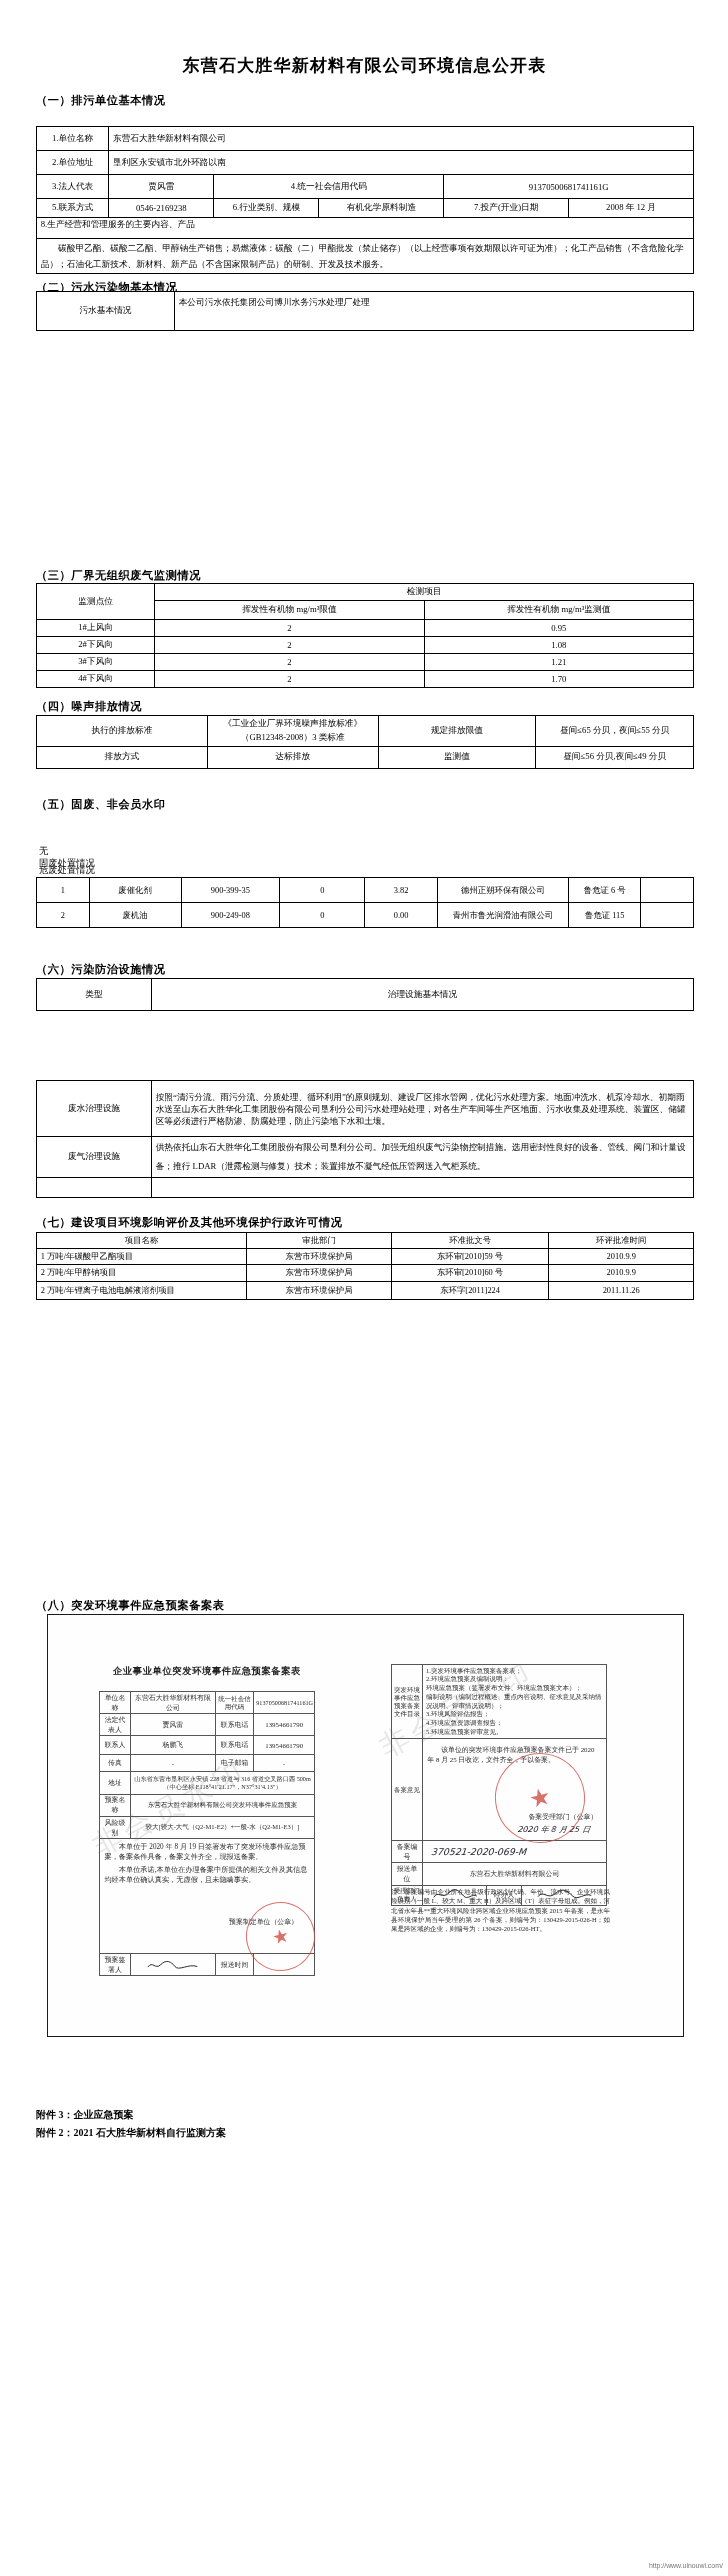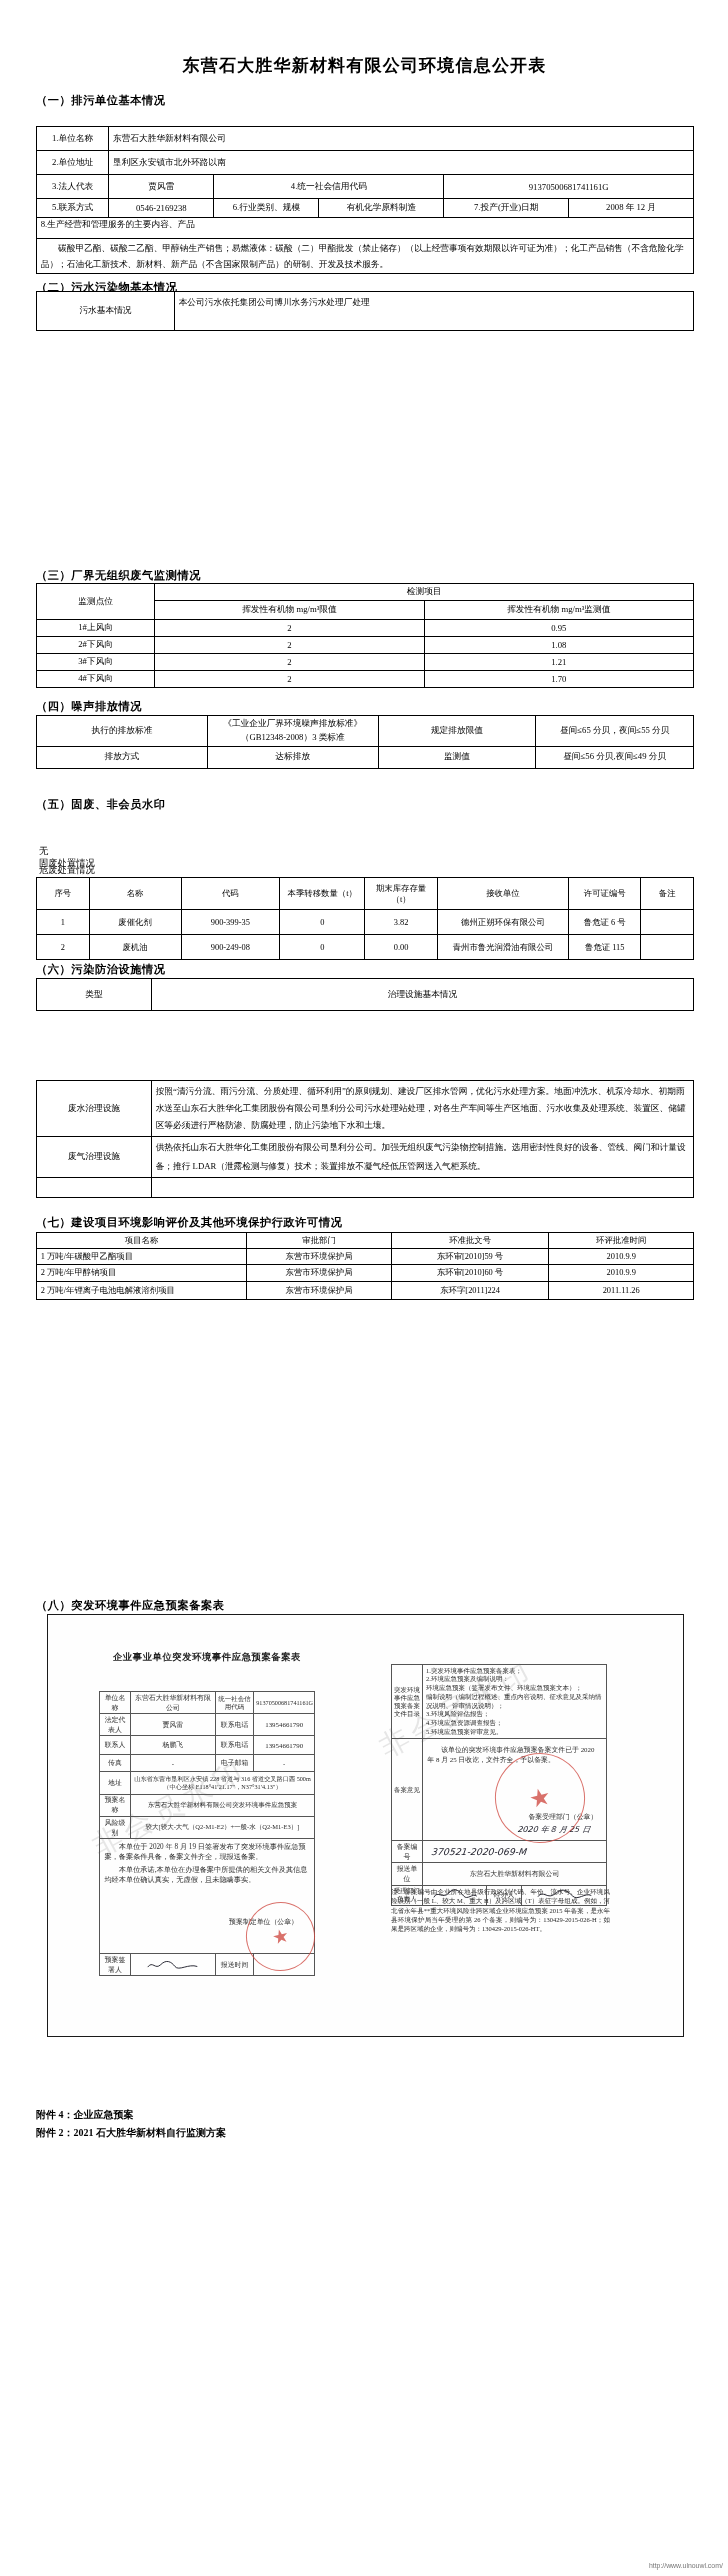--- a/index.html
+++ b/index.html
@@ -179,30 +179,20 @@
         <col style="width:8%">
         <col style="width:14%">
         <col style="width:15%">
         <col style="width:13%">
         <col style="width:11%">
         <col style="width:20%">
         <col style="width:11%">
         <col style="width:8%">
       </colgroup>
     <tbody>
-        <tr style="height:32px">
-      <td class="c">序号</td>
-      <td class="c">名称</td>
-      <td class="c">代码</td>
-      <td class="c">本季转移数量（t）</td>
-      <td class="c">期末库存存量（t）</td>
-      <td class="c">接收单位</td>
-      <td class="c">许可证编号</td>
-      <td class="c">备注</td>
-    </tr>
     <tr style="height:25px">
       <td class="c">1</td>
       <td class="c">废催化剂</td>
       <td class="c">900-399-35</td>
       <td class="c">0</td>
       <td class="c">3.82</td>
       <td class="c">德州正朔环保有限公司</td>
       <td class="c">鲁危证 6 号</td>
       <td class="c"></td>
     </tr>
@@ -233,21 +223,21 @@
   </tbody>
     </table>
   <table class="tbl" style="left:36px;top:1080px;width:658px">
     <colgroup>
         <col style="width:17.5%">
         <col style="width:82.5%">
       </colgroup>
     <tbody>
         <tr style="height:56px">
       <td class="c">废水治理设施</td>
-      <td class="l" style="line-height:17px">按照“清污分流、雨污分流、分质处理、循环利用”的原则规划、建设厂区排水管网，优化污水处理方案。地面冲洗水、机泵冷却水、初期雨水送至山东石大胜华化工集团股份有限公司垦利分公司污水处理站处理，对各生产车间等生产区地面、污水收集及处理系统、装置区、储罐区等必须进行严格防渗、防腐处理，防止污染地下水和土壤。</td>
+      <td class="l" style="line-height:12px">按照“清污分流、雨污分流、分质处理、循环利用”的原则规划、建设厂区排水管网，优化污水处理方案。地面冲洗水、机泵冷却水、初期雨水送至山东石大胜华化工集团股份有限公司垦利分公司污水处理站处理，对各生产车间等生产区地面、污水收集及处理系统、装置区、储罐区等必须进行严格防渗、防腐处理，防止污染地下水和土壤。</td>
     </tr>
     <tr style="height:39px">
       <td class="c">废气治理设施</td>
       <td class="l" style="line-height:18.7px">供热依托山东石大胜华化工集团股份有限公司垦利分公司。加强无组织废气污染物控制措施。选用密封性良好的设备、管线、阀门和计量设备；推行 LDAR（泄露检测与修复）技术；装置排放不凝气经低压管网送入气柜系统。</td>
     </tr>
     <tr style="height:20px">
       <td></td>
       <td></td>
     </tr>
   </tbody>
@@ -288,21 +278,21 @@
     </tr>
   </tbody>
     </table>
 
   <div class="sec-heading" style="top:1598px">（八）突发环境事件应急预案备案表</div>
   <div class="scanbox">
 
     <div class="watermark" style="left:37px;top:174px">非会员水印</div>
     <div class="watermark" style="left:324px;top:75px">非会员水印</div>
 
-    <div class="scan-title" style="left:51px;top:36px;width:216px">企业事业单位突发环境事件应急预案备案表</div>
+    <div class="scan-title" style="left:51px;top:50px;width:216px">企业事业单位突发环境事件应急预案备案表</div>
 
     <table class="scan-tbl" style="left:51px;top:76px;width:216px">
       <colgroup>
           <col style="width:14.4%">
           <col style="width:39.5%">
           <col style="width:17.9%">
           <col style="width:28.2%">
         </colgroup>
       <tbody>
           <tr style="height:18.7px">
@@ -425,19 +415,19 @@
 
     <div class="note-par" style="left:343px;top:272px;width:219px">注：备案编号由企业所在地县级行政区划代码、年份、流水号、企业环境风险级别（一般 L、较大 M、重大 H）及跨区域（T）表征字母组成。例如，河北省永年县**重大环境风险非跨区域企业环境应急预案 2015 年备案，是永年县环境保护局当年受理的第 26 个备案，则编号为：130429-2015-026-H；如果是跨区域的企业，则编号为：130429-2015-026-HT。</div>
 
     <div class="seal" style="left:447px;top:138px;width:90px;height:90px">
       <div class="seal-ring"></div>
       <div class="seal-star" style="font-size:24px">★</div>
     </div>
 
   </div>
 
-  <div class="attach" style="top:2108px">附件 4：企业应急预案</div>
+  <div class="attach" style="top:2108px">附件 3：企业应急预案</div>
   <div class="attach" style="top:2126px">附件 2：2021 石大胜华新材料自行监测方案</div>
 
   <div class="footer-url">http://www.ulnouwl.com/</div>
 
 </div>
 
 
 </body></html>

